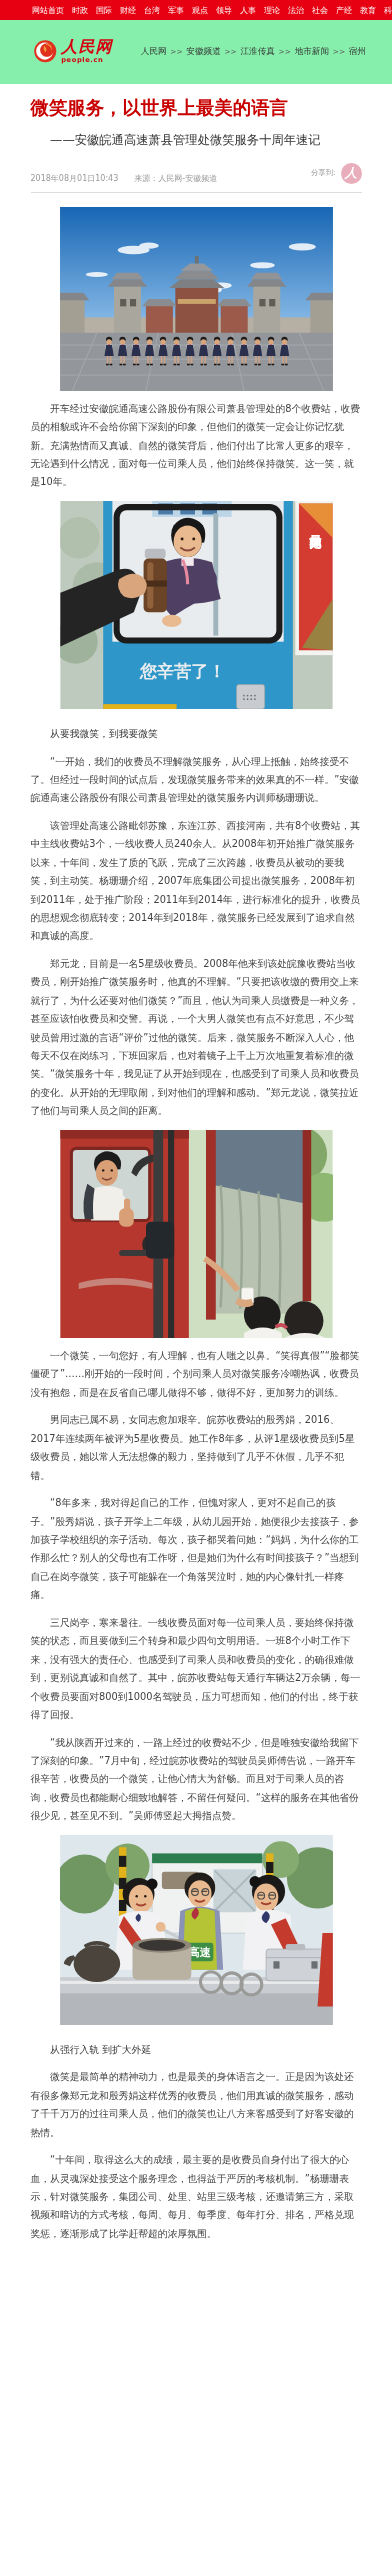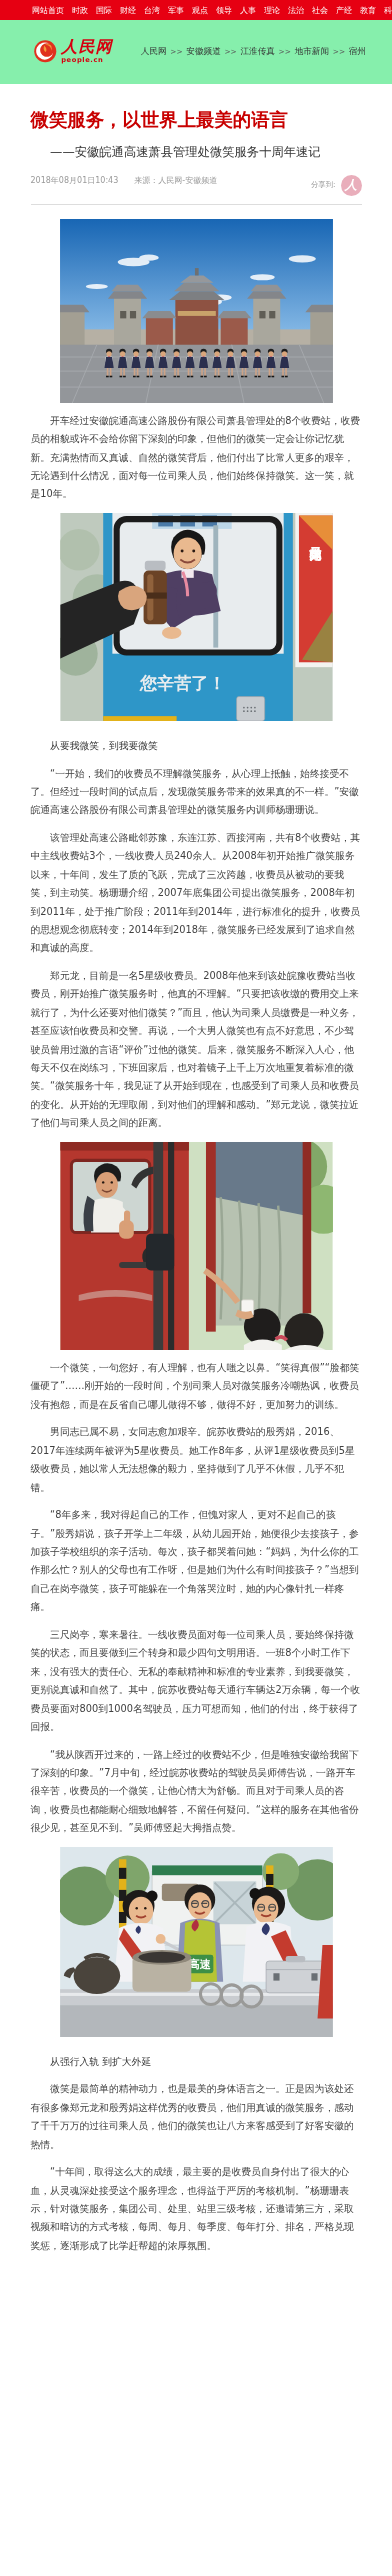--- a/index.html
+++ b/index.html
@@ -17,23 +17,23 @@
   .logo-mark{width:24.5px;height:24.5px;display:inline-block;margin-right:3.7px;}
   .logo-text{display:flex;flex-direction:column;line-height:1;}
   .logo-cn{color:#d6000f;font-size:16px;font-weight:bold;font-style:italic;letter-spacing:1.2px;}
   .logo-en{color:#d6000f;font-size:6.7px;font-weight:bold;margin-top:1.8px;letter-spacing:0.6px;}
   .breadcrumb{margin-left:28px;font-size:8.6px;color:#333;}
   .breadcrumb a{color:#333;text-decoration:none;cursor:pointer;}
   .crumb-sep{color:#555;margin:0 3.7px;font-size:7.4px;}
 
   
   .article{width:331px;margin:0 auto;}
-  .title{color:#c80000;font-size:18.4px;line-height:24.5px;font-weight:bold;margin:24px 0 0 0;}
+  .title{color:#c80000;font-size:18.4px;line-height:24.5px;font-weight:bold;margin:12px 0 0 0;}
   .subtitle{color:#333;font-size:12.3px;font-weight:normal;margin:12.3px 0 0 0;padding-left:19.6px;}
-  .meta{display:flex;align-items:flex-start;margin-top:13.5px;font-size:8px;color:#999;}
+  .meta{display:flex;align-items:flex-end;margin-top:13.5px;font-size:8px;color:#999;}
   .meta .date{margin-right:16px;}
   .meta .source a{color:#999;text-decoration:none;cursor:pointer;}
   .share{margin-left:auto;display:flex;align-items:center;}
   .share-label{font-size:7.4px;color:#999;margin-right:4.9px;}
   .share-btn{width:21px;height:21px;border-radius:50%;background:#e9aebb;display:flex;align-items:center;justify-content:center;cursor:pointer;}
   .share-glyph{color:#ffffff;font-size:12.3px;font-weight:bold;font-style:italic;line-height:1;}
   .divider{border-bottom:0.6px solid #dddddd;margin-top:8.6px;}
 
   .content{padding-top:6.1px;}
   .content p{font-size:9.8px;line-height:18.4px;color:#404040;text-indent:2em;margin:9.2px 0;}
@@ -310,21 +310,21 @@
         <path d="M352,322 q10,-8 18,2" stroke="#c84a5a" stroke-width="6" fill="none"></path>
         <rect x="296" y="258" width="20" height="26" rx="3" fill="#f6f5f2" stroke="#cfccc4"></rect>
         <path d="M286,284 q14,10 30,2 l-4,-10 q-12,4 -22,-2 Z" fill="#dba77f"></path>
         <path d="M236,210 q30,20 54,52" stroke="#dba77f" stroke-width="10" fill="none"></path>
       </g>
     </svg>
   </figure>
         <p>一个微笑，一句您好，有人理解，也有人嗤之以鼻。“笑得真假”“脸都笑僵硬了”……刚开始的一段时间，个别司乘人员对微笑服务冷嘲热讽，收费员没有抱怨，而是在反省自己哪儿做得不够，做得不好，更加努力的训练。</p>
         <p>男同志已属不易，女同志愈加艰辛。皖苏收费站的殷秀娟，2016、2017年连续两年被评为5星收费员。她工作8年多，从评1星级收费员到5星级收费员，她以常人无法想像的毅力，坚持做到了几乎不休假，几乎不犯错。</p>
         <p>“8年多来，我对得起自己的工作，但愧对家人，更对不起自己的孩子。”殷秀娟说，孩子开学上二年级，从幼儿园开始，她便很少去接孩子，参加孩子学校组织的亲子活动。每次，孩子都哭着问她：“妈妈，为什么你的工作那么忙？别人的父母也有工作呀，但是她们为什么有时间接孩子？”当想到自己在岗亭微笑，孩子可能躲在一个角落哭泣时，她的内心像针扎一样疼痛。</p>
-        <p>三尺岗亭，寒来暑往。一线收费员面对每一位司乘人员，要始终保持微笑的状态，而且要做到三个转身和最少四句文明用语。一班8个小时工作下来，没有强大的责任心、无私的奉献精神和标准的专业素养，到我要微笑，更别说真诚和自然了。其中，皖苏收费站每天通行车辆达2万余辆，每一个收费员要面对800到1000名驾驶员，压力可想而知，他们的付出，终于获得了回报。</p>
+        <p>三尺岗亭，寒来暑往。一线收费员面对每一位司乘人员，要始终保持微笑的状态，而且要做到三个转身和最少四句文明用语。一班8个小时工作下来，没有强大的责任心、也感受到了司乘人员和收费员的变化，的确很难做到，更别说真诚和自然了。其中，皖苏收费站每天通行车辆达2万余辆，每一个收费员要面对800到1000名驾驶员，压力可想而知，他们的付出，终于获得了回报。</p>
         <p>“我从陕西开过来的，一路上经过的收费站不少，但是唯独安徽给我留下了深刻的印象。”7月中旬，经过皖苏收费站的驾驶员吴师傅告说，一路开车很辛苦，收费员的一个微笑，让他心情大为舒畅。而且对于司乘人员的咨询，收费员也都能耐心细致地解答，不留任何疑问。“这样的服务在其他省份很少见，甚至见不到。”吴师傅竖起大拇指点赞。</p>
   <figure>
     <svg width="273" height="190" viewBox="0 0 445 310">
       <rect width="445" height="310" fill="#dde7ec"></rect>
       <g opacity="0.85">
               <circle cx="40" cy="80" r="48" fill="#5e8a4a"></circle>
               <circle cx="110" cy="50" r="36" fill="#6f9a55"></circle>
               <circle cx="420" cy="70" r="50" fill="#5e8a4a"></circle>
               <circle cx="360" cy="40" r="30" fill="#76a15c"></circle>
             </g>

